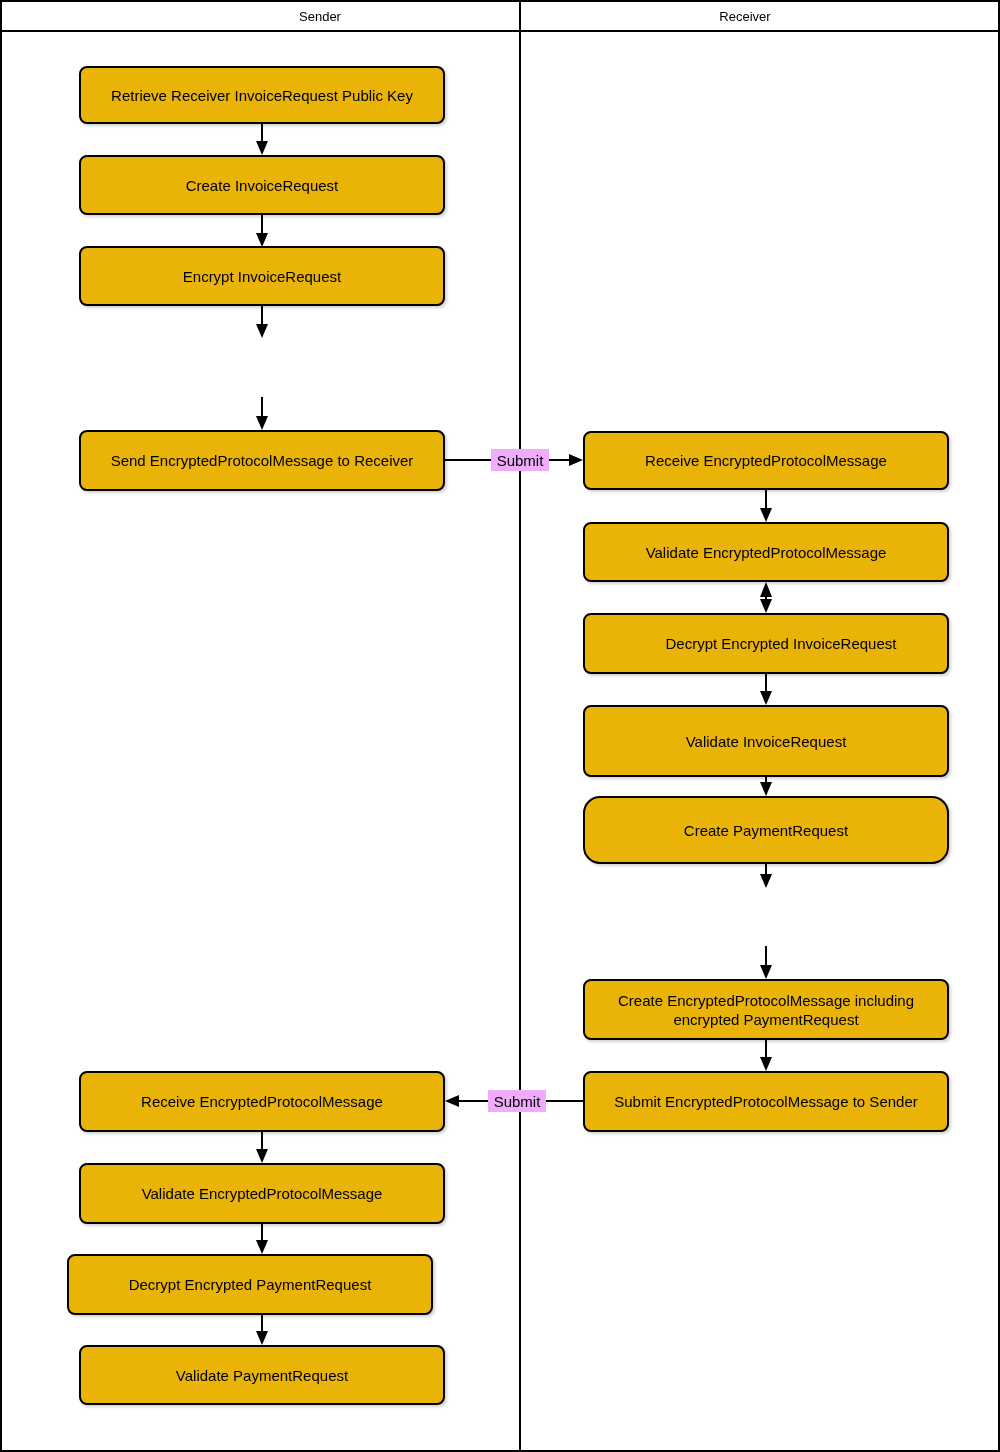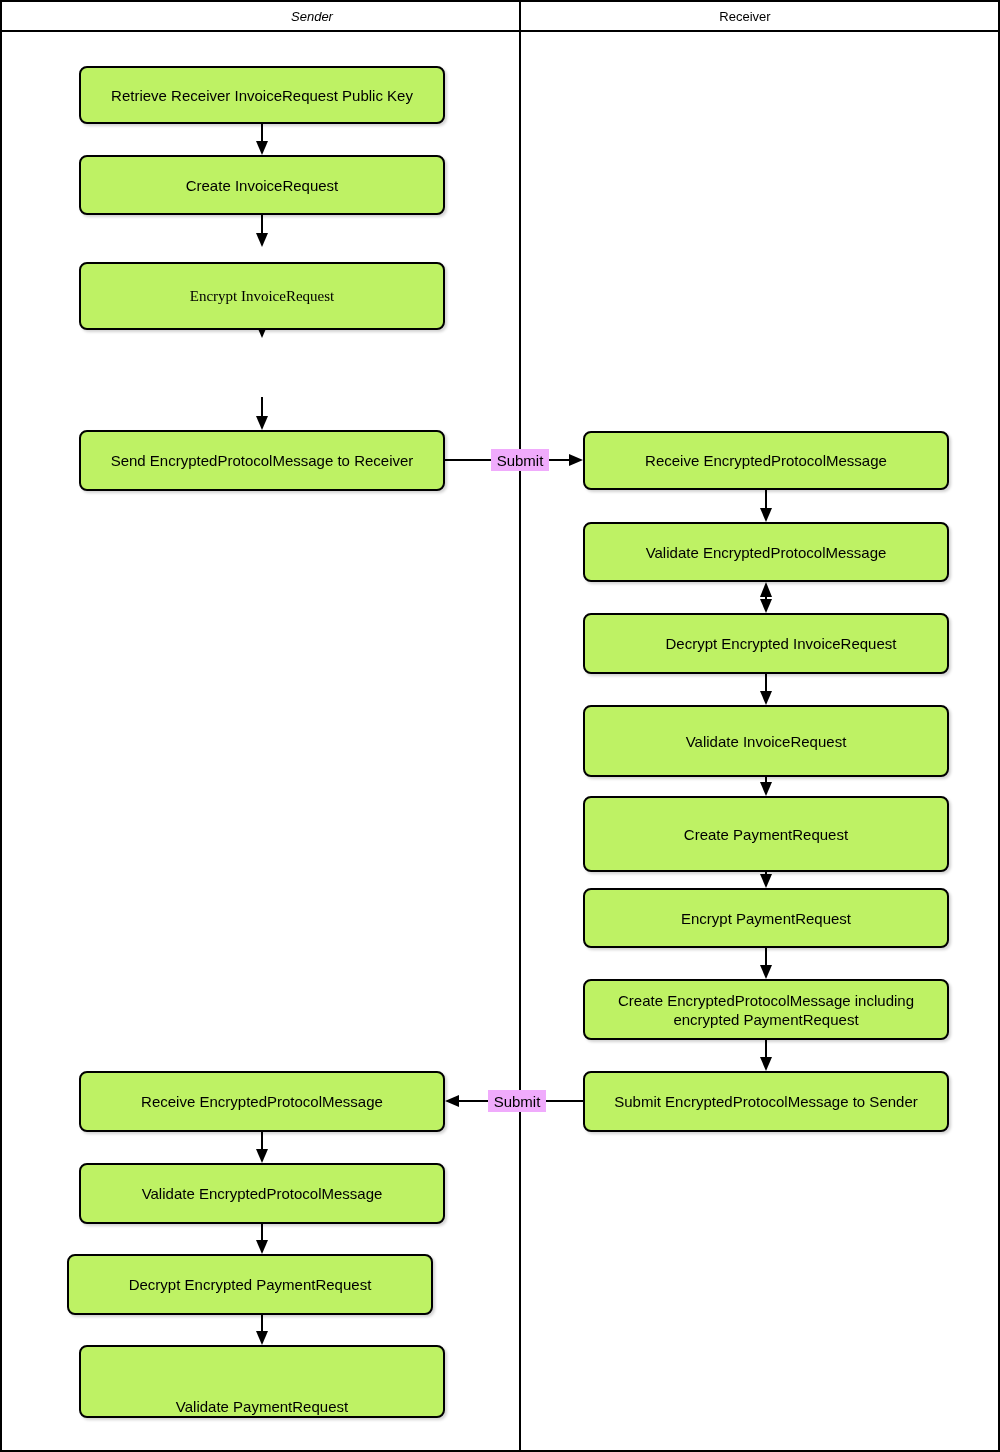--- a/index.html
+++ b/index.html
@@ -35,21 +35,21 @@
   }
   .connectors {
     position: absolute;
     left: 0; top: 0;
     pointer-events: none;
   }
   .node {
     position: absolute;
     width: 366px;
     box-sizing: border-box;
-    background: #bef264;
+    background: #eab308;
     border: 2px solid #000000;
     border-radius: 8px;
     display: flex; align-items: center; justify-content: center;
     text-align: center;
     font-size: 15px;
     line-height: 19px;
     padding: 0 14px;
     box-shadow: 2px 2px 3px rgba(0,0,0,0.18);
   }
   .edge-label {
@@ -59,21 +59,21 @@
     font-size: 15px;
     color: #000000;
   }
 </style>
 </head>
 <body>
 
 <div class="canvas">
 
   <div class="lane-header-row">
-    <div class="lane-header" style="left:0; width:620px;font-style:italic;">
+    <div class="lane-header" style="left:8px; width:620px;">
       <span>Sender</span>
     </div>
     <div class="lane-header" style="left:500px; width:486px;">
       <span>Receiver</span>
     </div>
   </div>
 
   <div class="lane-divider"></div>
 
   <svg class="connectors" width="1000" height="1452" viewBox="0 0 1000 1452" fill="#000000" stroke="#000000" stroke-width="2">
@@ -148,56 +148,53 @@
         <polygon stroke="none" points="254,1329 266,1329 260,1343"></polygon>
     </g>
   </svg>
 
   <div class="node" style="left:77px; top:64px; height:58px;">
     <span>Retrieve Receiver InvoiceRequest Public Key</span>
   </div>
   <div class="node" style="left:77px; top:153px; height:60px;">
     <span>Create InvoiceRequest</span>
   </div>
-  <div class="node" style="left:77px; top:260px; height:68px;font-family:Liberation Serif, serif;">
+  <div class="node" style="left:77px; top:244px; height:60px;">
     <span>Encrypt InvoiceRequest</span>
   </div>
   <div class="node" style="left:77px; top:428px; height:61px;">
     <span>Send EncryptedProtocolMessage to Receiver</span>
   </div>
   <div class="node" style="left:77px; top:1069px; height:61px;">
     <span>Receive EncryptedProtocolMessage</span>
   </div>
   <div class="node" style="left:77px; top:1161px; height:61px;">
     <span>Validate EncryptedProtocolMessage</span>
   </div>
   <div class="node" style="left:65px; top:1252px; height:61px;">
     <span>Decrypt Encrypted PaymentRequest</span>
   </div>
-  <div class="node" style="left:77px; top:1343px; height:73px;align-items:flex-end;">
+  <div class="node" style="left:77px; top:1343px; height:60px;">
     <span>Validate PaymentRequest</span>
   </div>
 
   <div class="node" style="left:581px; top:429px; height:59px;">
     <span>Receive EncryptedProtocolMessage</span>
   </div>
   <div class="node" style="left:581px; top:520px; height:60px;">
     <span>Validate EncryptedProtocolMessage</span>
   </div>
   <div class="node" style="left:581px; top:611px; height:61px;padding-left:44px;">
     <span>Decrypt Encrypted InvoiceRequest</span>
   </div>
   <div class="node" style="left:581px; top:703px; height:72px;">
     <span>Validate InvoiceRequest</span>
   </div>
-  <div class="node" style="left:581px; top:794px; height:76px;">
+  <div class="node" style="left:581px; top:794px; height:68px;border-radius:17px;">
     <span>Create PaymentRequest</span>
-  </div>
-  <div class="node" style="left:581px; top:886px; height:60px;">
-    <span>Encrypt PaymentRequest</span>
   </div>
   <div class="node" style="left:581px; top:977px; height:61px;">
     <span>Create EncryptedProtocolMessage including encrypted PaymentRequest</span>
   </div>
   <div class="node" style="left:581px; top:1069px; height:61px;">
     <span>Submit EncryptedProtocolMessage to Sender</span>
   </div>
 
   <div class="edge-label" style="left:489px; top:447px; width:58px; height:22px;">Submit</div>
   <div class="edge-label" style="left:486px; top:1088px; width:58px; height:22px;">Submit</div>

